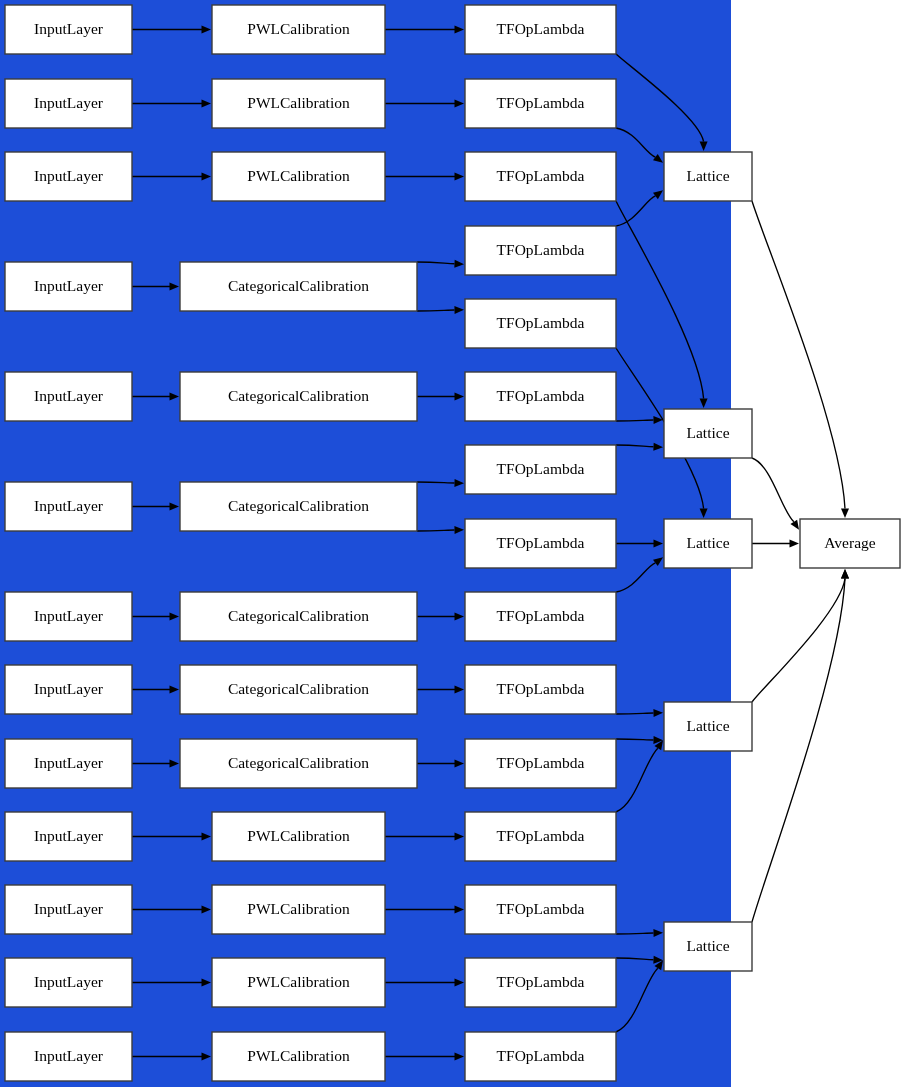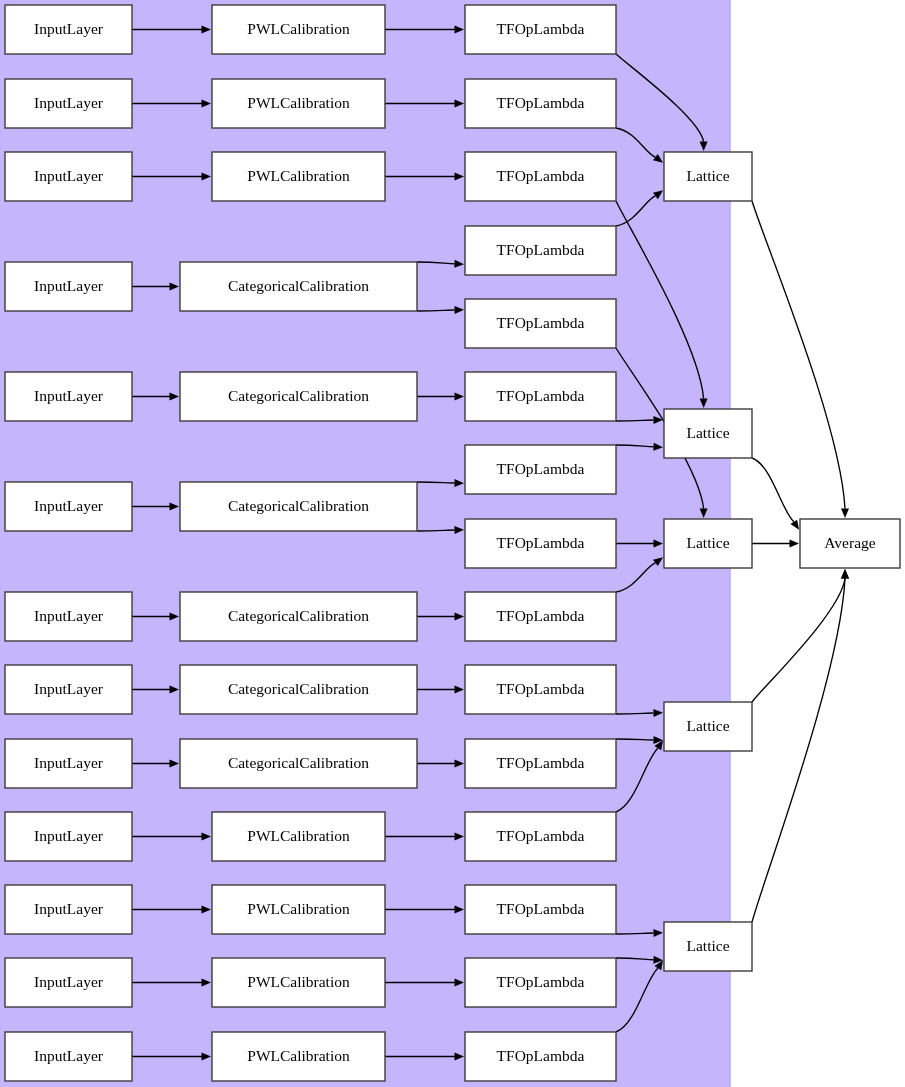--- a/index.html
+++ b/index.html
@@ -4,21 +4,21 @@
 <style>
   html, body {
     margin: 0;
     padding: 0;
     background: #ffffff;
   }
   #canvas {
     position: relative;
     width: 731px;
     height: 1087px;
-    background: #c4b5fd;
+    background: #1d4ed8;
     font-family: "Liberation Serif", "DejaVu Serif", serif;
   }
   svg#graph {
     position: absolute;
     left: 0;
     top: 0;
     width: 905px;
     height: 1087px;
     display: block;
   }

